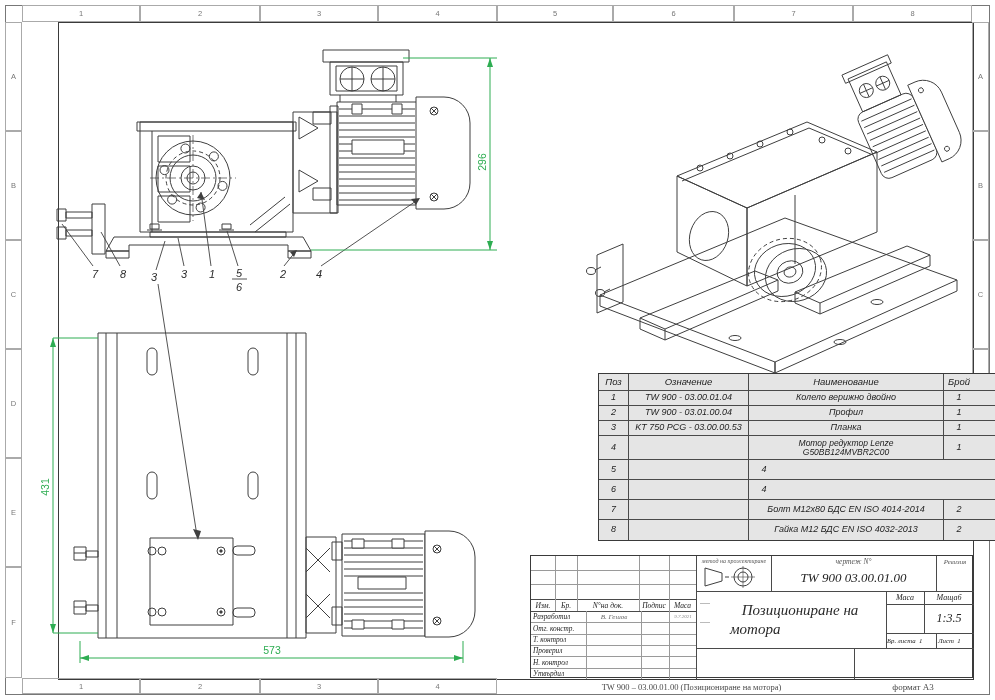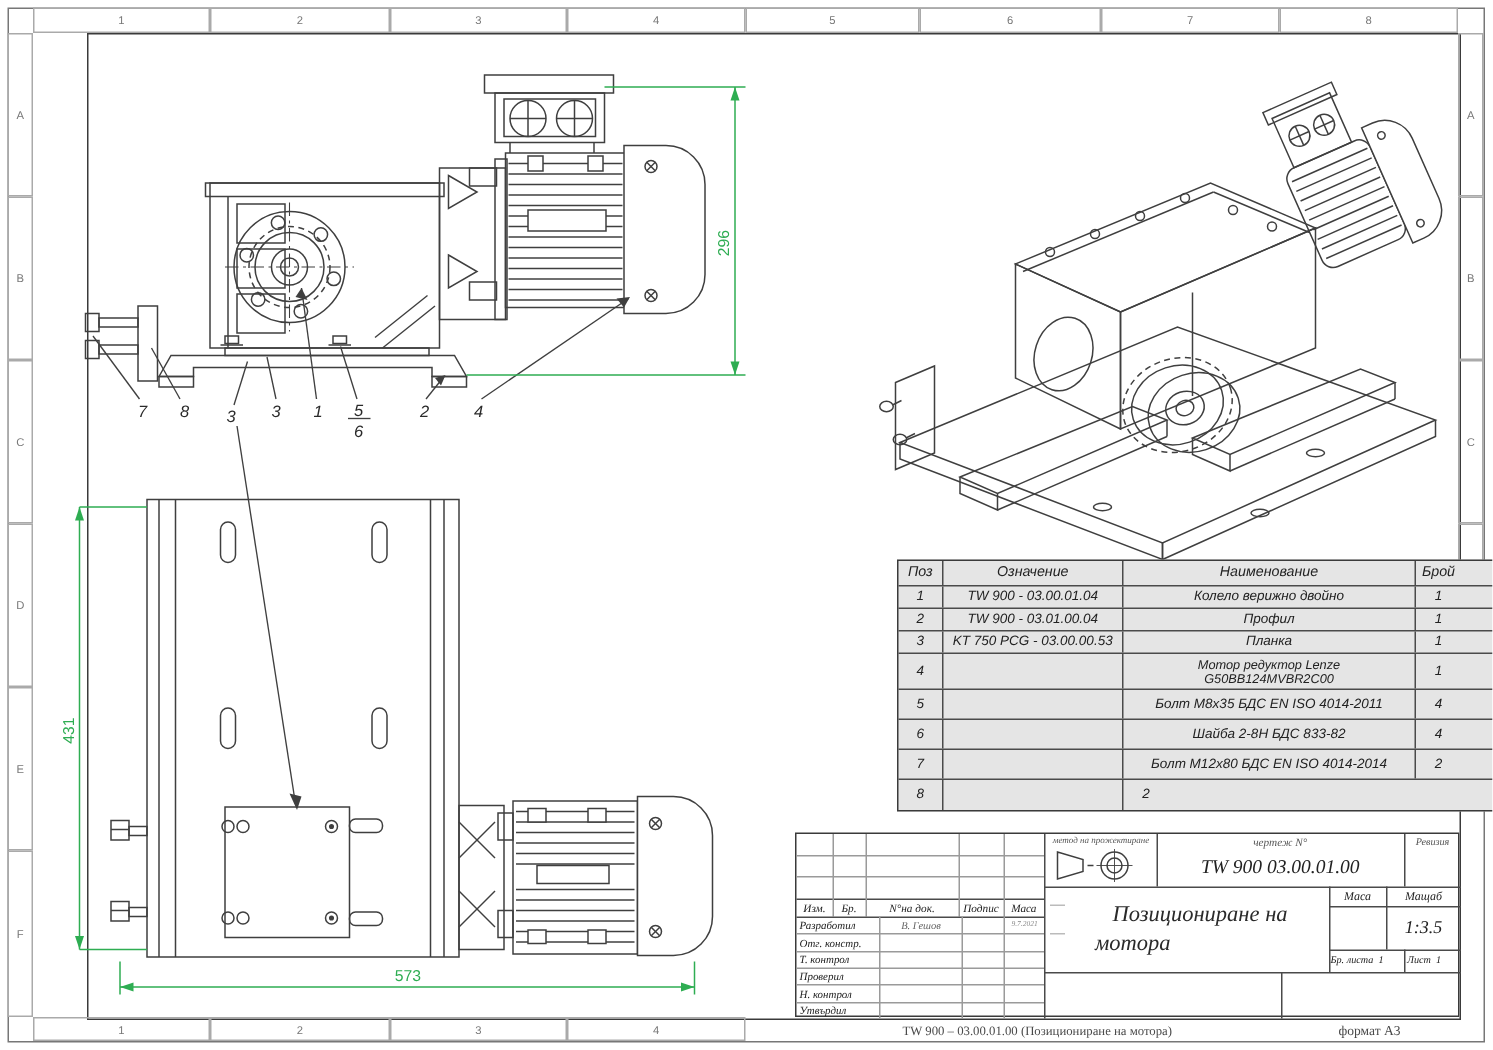--- a/index.html
+++ b/index.html
@@ -390,38 +390,37 @@
     </div>
     <div class="prow" style="height:24px">
       <div class="pcell c-pos">4</div>
       <div class="pcell c-code"></div>
       <div class="pcell c-name" style="font-size:8.5px;white-space:normal;padding:0 40px">Мотор редуктор Lenze G50BB124MVBR2C00</div>
       <div class="pcell c-qty">1</div>
     </div>
     <div class="prow" style="height:20px">
       <div class="pcell c-pos">5</div>
       <div class="pcell c-code"></div>
-      <div class="pcell c-name">Болт М8х35 БДС EN ISO 4014-2011</div>
       <div class="pcell c-qty">4</div>
     </div>
     <div class="prow" style="height:20px">
       <div class="pcell c-pos">6</div>
       <div class="pcell c-code"></div>
-      <div class="pcell c-name">Шайба 2-8Н БДС 833-82</div>
       <div class="pcell c-qty">4</div>
     </div>
     <div class="prow" style="height:20px">
       <div class="pcell c-pos">7</div>
       <div class="pcell c-code"></div>
       <div class="pcell c-name">Болт М12х80 БДС EN ISO 4014-2014</div>
       <div class="pcell c-qty">2</div>
     </div>
     <div class="prow" style="height:21px">
       <div class="pcell c-pos">8</div>
       <div class="pcell c-code"></div>
+      <div class="pcell c-name">Гайка М12 БДС EN ISO 4032-2013</div>
       <div class="pcell c-qty">2</div>
     </div>
   </div>
 
   <div class="abs tb">
 
     <div class="tbline" style="left:165px;top:0;width:1px;height:123px"></div>
 
     <div>
 

